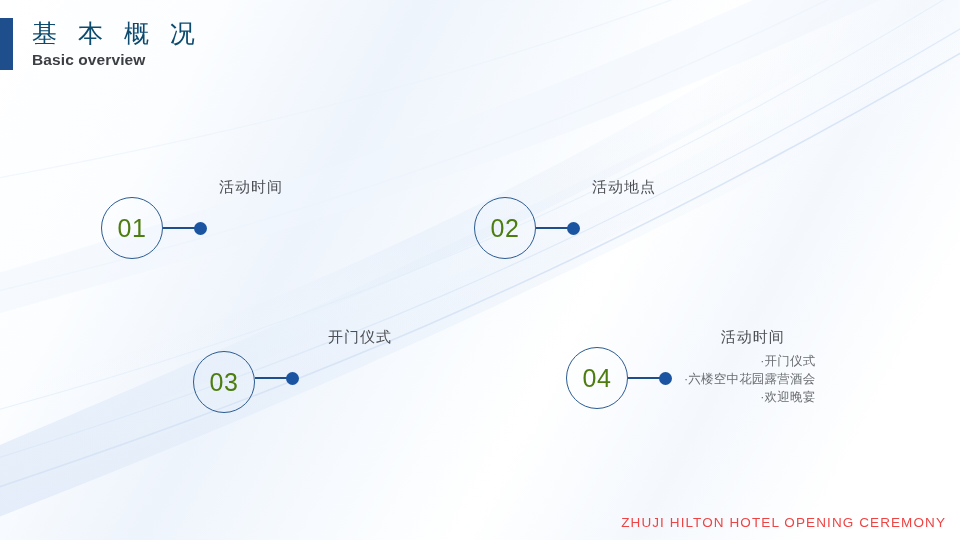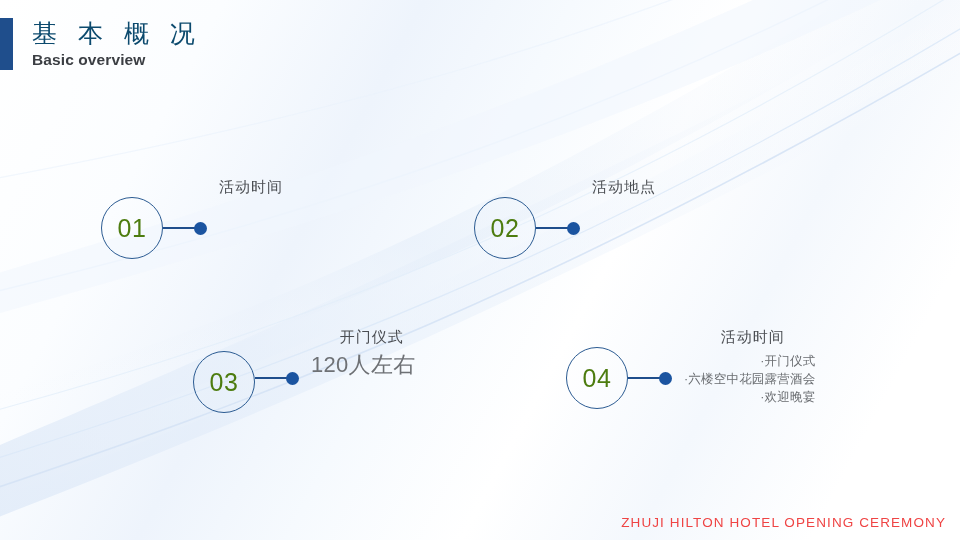--- a/index.html
+++ b/index.html
@@ -219,21 +219,20 @@
   </div>
 
   <div class="item" style="left:193px; top:347px;">
     <div class="circle" style="left:0; top:4px;">
       <span class="circle-num">03</span>
     </div>
     <div class="connector" style="left:62px; width:33px;"></div>
     <div class="dot" style="left:93px;"></div>
     <div class="text-block" style="left:118px; top:-19px;">
       <div class="item-heading" style="padding-left:17px;">开门仪式</div>
-      <div class="item-value">120人左右</div>
     </div>
   </div>
 
   <div class="item" style="left:566px; top:347px;">
     <div class="circle" style="left:0; top:0;">
       <span class="circle-num">04</span>
     </div>
     <div class="connector" style="left:62px; width:33px;"></div>
     <div class="dot" style="left:93px;"></div>
     <div class="text-block" style="left:118px; top:-19px;">

